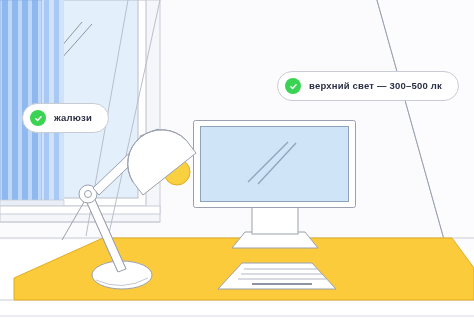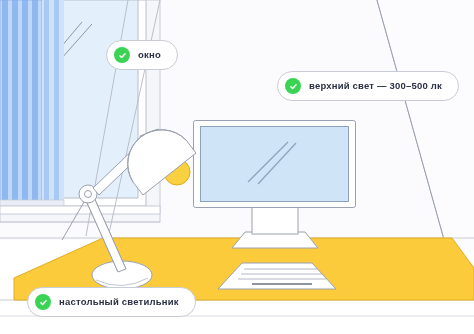--- a/index.html
+++ b/index.html
@@ -157,41 +157,33 @@
       </g>
 
       <circle cx="177" cy="172" r="13" fill="#f9d03f" stroke="#e0ad1f" stroke-width="1"></circle>
 
       <path d="M 133 182 A 34 34 0 0 1 186 140 L 196 153 L 143 195 Z" fill="#ffffff" stroke="#9aa0ae" stroke-width="1"></path>
       <path d="M 133 182 A 34 34 0 0 1 186 140" fill="none" stroke="#9aa0ae" stroke-width="1"></path>
     </g>
 
   </svg>
 
-  <div class="pill" id="pill-okno">
+
+  <div class="pill" id="pill-zhalyuzi">
     <span class="check">
       <svg width="9" height="9" viewBox="0 0 12 12" aria-hidden="true">
         <path d="M2.5 6.2 L4.8 8.6 L9.4 3.6" fill="none" stroke="#ffffff" stroke-width="1.9" stroke-linecap="round" stroke-linejoin="round"></path>
       </svg>
     </span>
-    <span class="pill-label">окно</span>
+    <span class="pill-label">жалюзи</span>
   </div>
-
 
   <div class="pill" id="pill-verkhniy">
     <span class="check">
       <svg width="9" height="9" viewBox="0 0 12 12" aria-hidden="true">
         <path d="M2.5 6.2 L4.8 8.6 L9.4 3.6" fill="none" stroke="#ffffff" stroke-width="1.9" stroke-linecap="round" stroke-linejoin="round"></path>
       </svg>
     </span>
     <span class="pill-label">верхний свет — 300–500 лк</span>
   </div>
 
-  <div class="pill" id="pill-nastolnyy">
-    <span class="check">
-      <svg width="9" height="9" viewBox="0 0 12 12" aria-hidden="true">
-        <path d="M2.5 6.2 L4.8 8.6 L9.4 3.6" fill="none" stroke="#ffffff" stroke-width="1.9" stroke-linecap="round" stroke-linejoin="round"></path>
-      </svg>
-    </span>
-    <span class="pill-label">настольный светильник</span>
-  </div>
 
 </div>
 
 </body></html>

